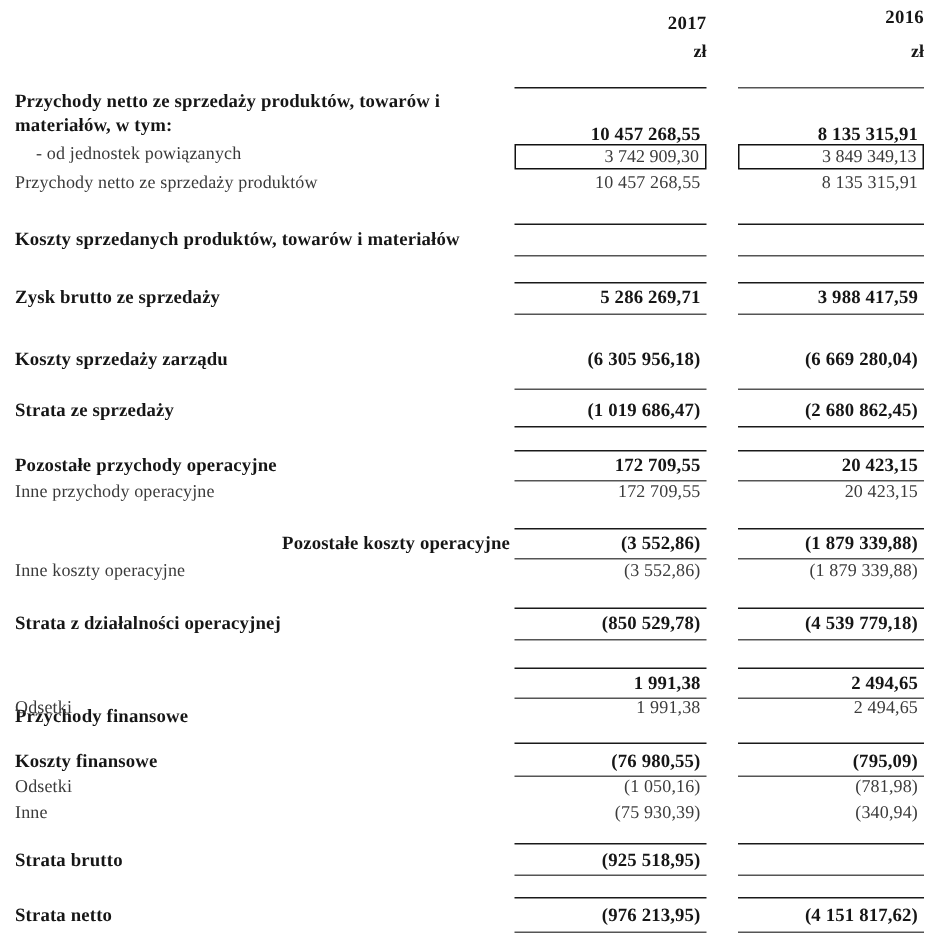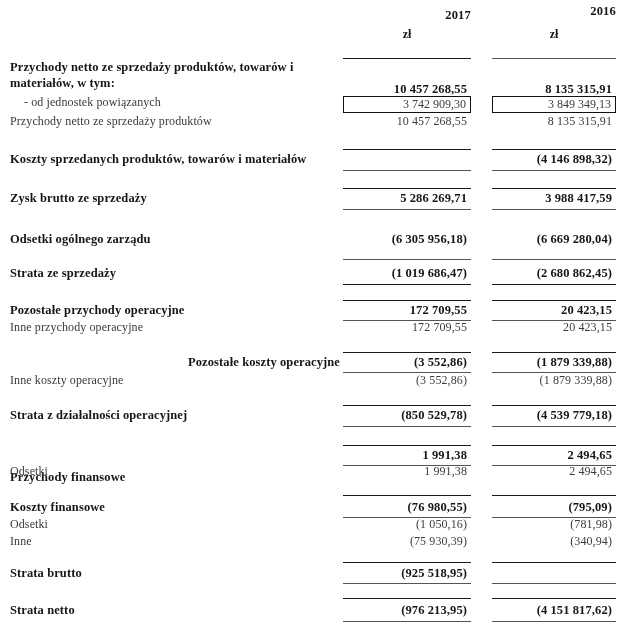--- a/index.html
+++ b/index.html
@@ -36,21 +36,20 @@
 
   
   .hdr-year {
     font-size: 12.5px;
     font-weight: bold;
     letter-spacing: 0.2px;
   }
   .hdr-cur {
     font-size: 12px;
     font-weight: bold;
-    text-align: center;
   }
 
   
   .bold {
     font-weight: bold;
     font-size: 12.5px;
     letter-spacing: 0.1px;
   }
   .plain {
     font-weight: normal;
@@ -128,33 +127,32 @@
   <div class="boxcell a" style="top:96px;">3 742 909,30</div>
   <div class="boxcell b" style="top:96px;">3 849 349,13</div>
 
   <div class="label plain" style="top:114px;">Przychody netto ze sprzedaży produktów</div>
   <div class="col-a val-plain val" style="top:114px;">10 457 268,55</div>
   <div class="col-b val-plain val" style="top:114px;">8 135 315,91</div>
 
   <div class="rule a" style="top:149px;"></div>
   <div class="rule b" style="top:149px;"></div>
   <div class="label bold" style="top:152px;">Koszty sprzedanych produktów, towarów i materiałów</div>
-  <div class="col-b val-bold val" style="top:152px;">(4 146 898,32)</div>
   <div class="rule a light" style="top:170px;"></div>
   <div class="rule b light" style="top:170px;"></div>
 
   <div class="rule a" style="top:188px;"></div>
   <div class="rule b" style="top:188px;"></div>
   <div class="label bold" style="top:191px;">Zysk brutto ze sprzedaży</div>
   <div class="col-a val-bold val" style="top:191px;">5 286 269,71</div>
   <div class="col-b val-bold val" style="top:191px;">3 988 417,59</div>
   <div class="rule a light" style="top:209px;"></div>
   <div class="rule b light" style="top:209px;"></div>
 
-  <div class="label bold" style="top:232px;">Odsetki ogólnego zarządu</div>
+  <div class="label bold" style="top:232px;">Koszty sprzedaży zarządu</div>
   <div class="col-a val-bold val" style="top:232px;">(6 305 956,18)</div>
   <div class="col-b val-bold val" style="top:232px;">(6 669 280,04)</div>
   <div class="rule a light" style="top:259px;"></div>
   <div class="rule b light" style="top:259px;"></div>
 
   <div class="label bold" style="top:266px;">Strata ze sprzedaży</div>
   <div class="col-a val-bold val" style="top:266px;">(1 019 686,47)</div>
   <div class="col-b val-bold val" style="top:266px;">(2 680 862,45)</div>
   <div class="rule a" style="top:284px;"></div>
   <div class="rule b" style="top:284px;"></div>

